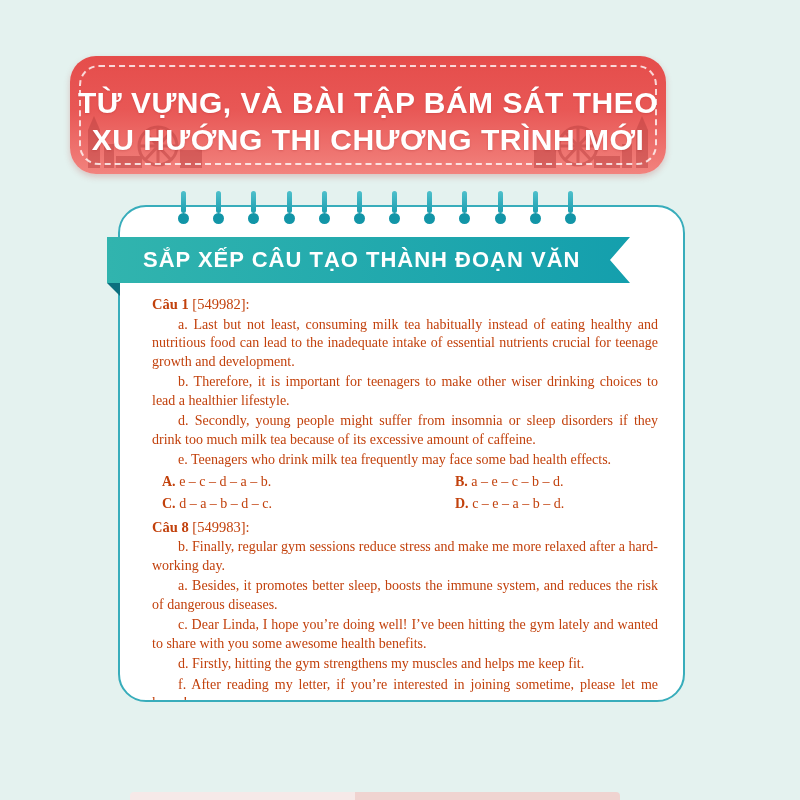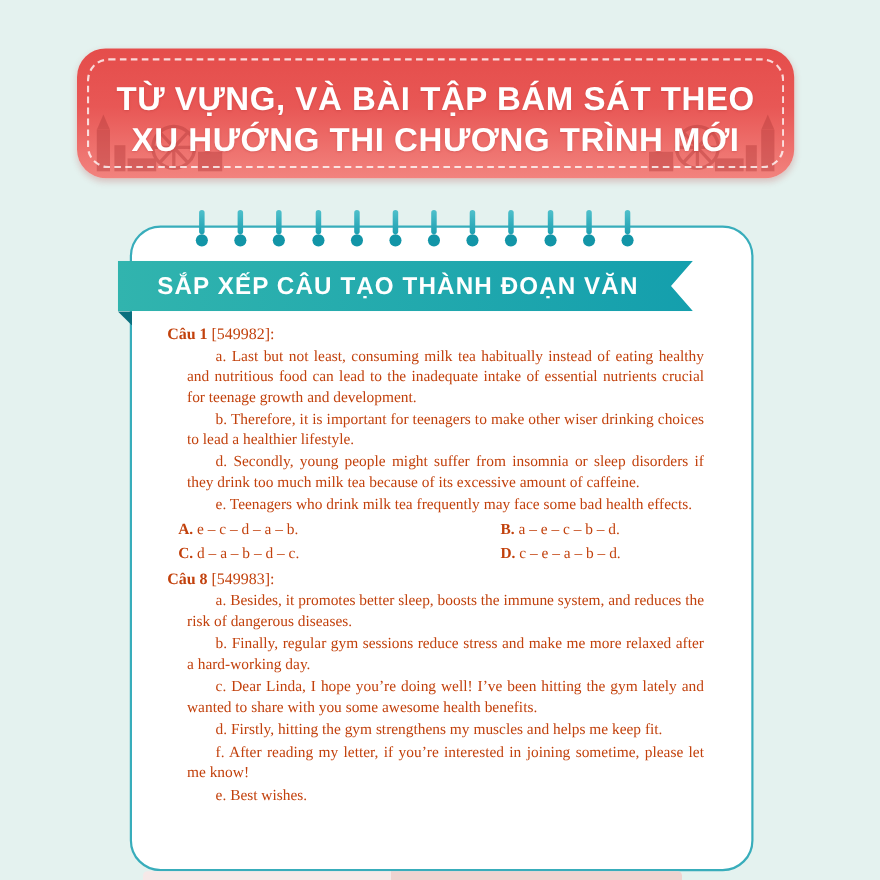--- a/index.html
+++ b/index.html
@@ -4,21 +4,21 @@
 <style>
   html,body{margin:0;padding:0;}
   body{
     width:800px;height:800px;position:relative;overflow:hidden;
     background:#e4f2ef;
     font-family:"Liberation Serif", serif;
   }
 
   
   .banner{
-    position:absolute;left:70px;top:44px;width:652px;height:118px;
+    position:absolute;left:70px;top:56px;width:596px;height:118px;
     border-radius:26px;
     background:linear-gradient(180deg,#e54d4b 0%,#e85755 45%,#f2837e 100%);
     box-shadow:0 3px 6px rgba(180,60,60,.25);
     overflow:hidden;
   }
   .banner .dash{
     position:absolute;inset:9px;border:2px dashed rgba(255,255,255,.78);
     border-radius:20px;pointer-events:none;
   }
   .banner .txt{
@@ -27,21 +27,21 @@
     color:#ffffff;font-size:30px;line-height:37px;letter-spacing:.5px;
     text-shadow:0 1px 2px rgba(160,40,40,.25);
     white-space:nowrap;
   }
   .skyline{position:absolute;bottom:6px;opacity:.45;}
   .skyline.left{left:10px;}
   .skyline.right{right:10px;transform:scaleX(-1);}
 
   
   .card{
-    position:absolute;left:118px;top:205px;width:567px;height:587px;
+    position:absolute;left:118px;top:205px;width:567px;height:497px;
     background:#ffffff;border:2px solid #38adbb;border-radius:28px;
     box-sizing:border-box;
   }
   .pins{
     position:absolute;top:-16px;left:58px;width:398px;
     display:flex;justify-content:space-between;
   }
   .pin{position:relative;width:11px;height:33px;}
   .pin .stem{
     position:absolute;left:3px;top:0;width:5px;height:22px;border-radius:3px;
@@ -67,21 +67,21 @@
   }
 
   
   .body{
     position:absolute;left:0;top:0;right:0;bottom:0;
     padding:88px 25px 0 32px;box-sizing:border-box;overflow:hidden;
     color:#c2410c;font-size:14px;line-height:18.5px;
   }
   .q-header{font-size:14.5px;margin:0 0 2px;}
   .q-header .b{font-weight:bold;}
-  p.sent{margin:0 18px 2px;text-align:justify;text-indent:26px;}
+  p.sent{margin:0 0 2px;text-align:justify;text-indent:26px;}
   .opts{
     display:grid;grid-template-columns:293px auto;margin:0 0 2px;
     padding-left:10px;
   }
   .opt{line-height:20px;margin-bottom:2px;}
   .opt .b{font-weight:bold;}
 
   
   .next-peek{
     position:absolute;left:130px;top:792px;width:490px;height:8px;
@@ -196,22 +196,22 @@
     <div class="opts">
       <div class="opt"><span class="b">A.</span><span> e – c – d – a – b.</span></div>
       <div class="opt"><span class="b">B.</span><span> a – e – c – b – d.</span></div>
       <div class="opt"><span class="b">C.</span><span> d – a – b – d – c.</span></div>
       <div class="opt"><span class="b">D.</span><span> c – e – a – b – d.</span></div>
     </div>
 
     <div class="q-header">
       <span class="b">Câu 8</span><span> [549983]:</span>
     </div>
+    <p class="sent">b. Finally, regular gym sessions reduce stress and make me more relaxed after a hard-working day.</p>
     <p class="sent">a. Besides, it promotes better sleep, boosts the immune system, and reduces the risk of dangerous diseases.</p>
-    <p class="sent">b. Finally, regular gym sessions reduce stress and make me more relaxed after a hard-working day.</p>
     <p class="sent">c. Dear Linda, I hope you’re doing well! I’ve been hitting the gym lately and wanted to share with you some awesome health benefits.</p>
     <p class="sent">d. Firstly, hitting the gym strengthens my muscles and helps me keep fit.</p>
     <p class="sent">f. After reading my letter, if you’re interested in joining sometime, please let me know!</p>
     <p class="sent">e. Best wishes.</p>
 
   </div>
 </div>
 
 <div class="next-peek"></div>
 

